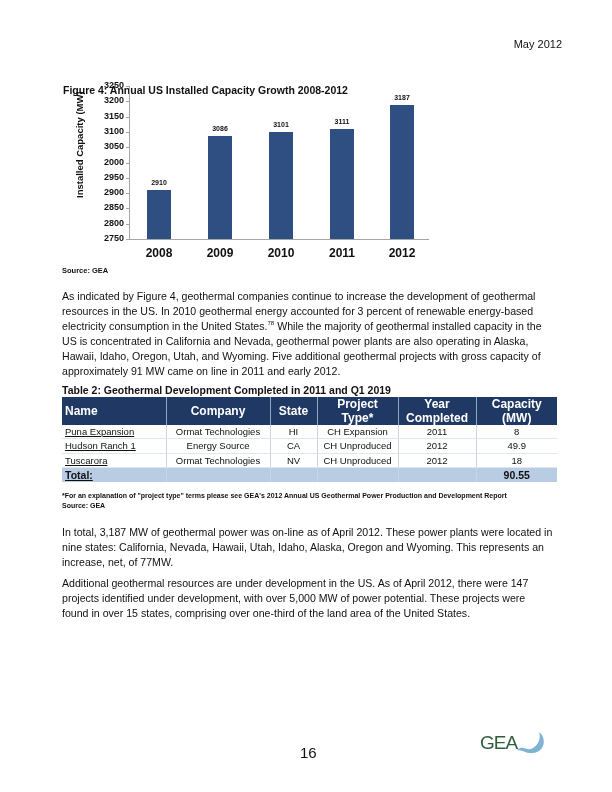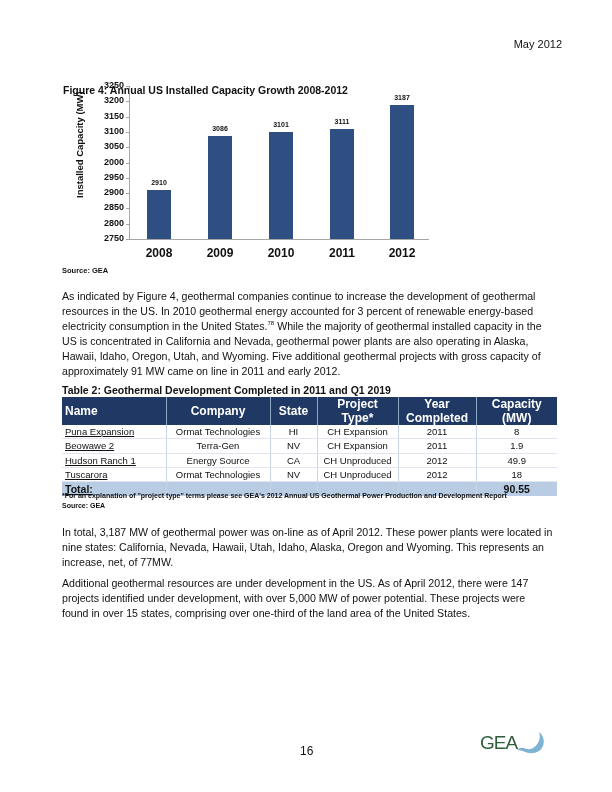--- a/index.html
+++ b/index.html
@@ -25,21 +25,21 @@
   table.data { position: absolute; left: 62px; top: 397px; border-collapse: collapse; font-size: 9.5px; }
   table.data th { background: #1f3864; color: #fff; font-weight: bold; height: 14px; padding: 0 3px;
                   border-left: 1px solid #8ea9c8; font-size: 12px; }
   table.data th:first-child { border-left: none; text-align: left; }
   table.data td { height: 13.3px; padding: 0 3px; text-align: center; border-left: 1px solid #c9d5e6;
                   border-bottom: 1px solid #dfe6f0; }
   table.data td:first-child { text-align: left; border-left: none; text-decoration: underline; }
   table.data tr.total td { background: #b8cce4; font-weight: bold; font-size: 10.5px; height: 14px; border-bottom: none; }
   .footnote { left: 62px; top: 492px; font-size: 7px; font-weight: bold; }
   .source2 { left: 62px; top: 502px; font-size: 7px; font-weight: bold; }
-  .page-num { left: 300px; top: 744px; font-size: 12px; }
+  .page-num { left: 300px; top: 744px; font-size: 15px; }
   .logo { left: 480px; top: 730px; width: 70px; height: 26px; }
   .logo-text { position: absolute; left: 0; top: 2px; font-size: 19px; color: #2f5e3c; letter-spacing: -1px; }
 </style>
 </head>
 <body>
 
 <div class="abs header-date">May 2012</div>
 
 <div class="abs fig-title">Figure 4: Annual US Installed Capacity Growth 2008-2012</div>
 
@@ -118,28 +118,20 @@
   <tbody id="tbody">
   <tr>
         <td>Puna Expansion</td>
         <td>Ormat Technologies</td>
         <td>HI</td>
         <td>CH Expansion</td>
         <td>2011</td>
         <td>8</td>
       </tr>
       <tr>
-        <td>Beowawe 2</td>
-        <td>Terra-Gen</td>
-        <td>NV</td>
-        <td>CH Expansion</td>
-        <td>2011</td>
-        <td>1.9</td>
-      </tr>
-      <tr>
         <td>Hudson Ranch 1</td>
         <td>Energy Source</td>
         <td>CA</td>
         <td>CH Unproduced</td>
         <td>2012</td>
         <td>49.9</td>
       </tr>
       <tr>
         <td>Tuscarora</td>
         <td>Ormat Technologies</td>

